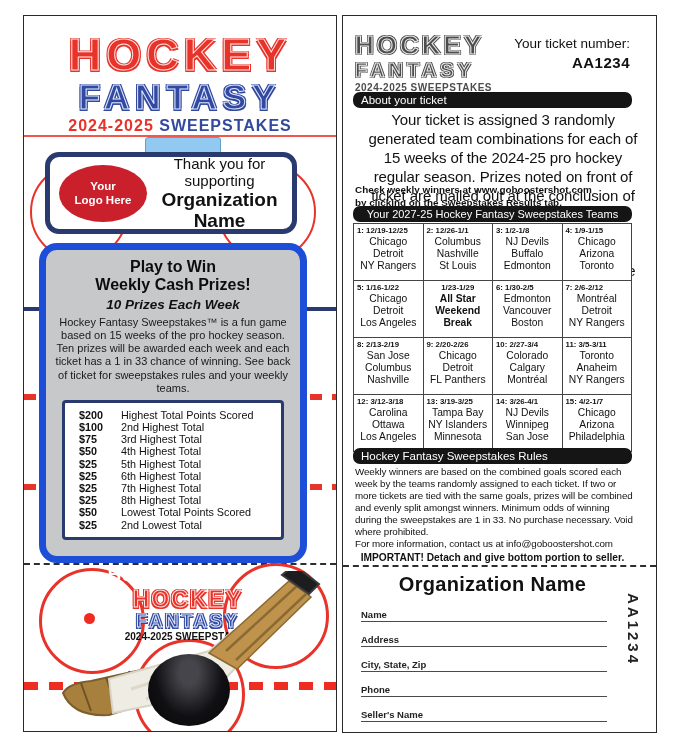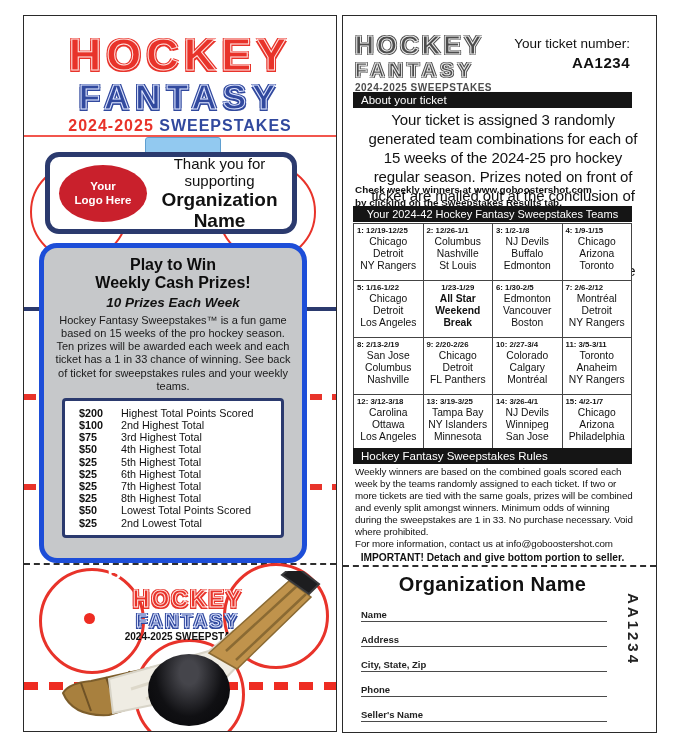--- a/index.html
+++ b/index.html
@@ -34,21 +34,21 @@
           display:flex;align-items:center;z-index:2;box-sizing:border-box;}
   .logo-oval{margin-left:9px;width:88px;height:57px;background:#c9202c;border-radius:50%;color:#fff;
              font-size:11.5px;font-weight:bold;display:flex;align-items:center;justify-content:center;
              text-align:center;white-space:pre-line;line-height:1.25;flex:none;}
   .thanks-txt{flex:1;text-align:center;}
   .tt1{font-size:15px;color:#111;}
   .tt2{font-size:19px;font-weight:800;line-height:1.1;white-space:pre-line;margin-top:1px;}
   .blueline{left:0;right:0;top:291px;height:3.5px;background:#2b3a6e;}
   .reddash{left:0;right:0;height:6px;background:repeating-linear-gradient(90deg,#e8332a 0 12px,transparent 12px 22px);}
   .rd1{top:378px;} .rd2{top:468px;}
-  .gray-panel{left:15px;top:227px;width:268px;height:320px;background:#c6c8ca;border:5px solid #1d4ed8;
+  .gray-panel{left:15px;top:227px;width:268px;height:320px;background:#c6c8ca;border:7px solid #1d4ed8;
               border-radius:18px;z-index:2;text-align:center;box-sizing:border-box;}
   .pt{margin-top:8px;font-size:16px;font-weight:800;line-height:1.15;white-space:pre-line;color:#0d0d0d;}
   .ps{font-size:13.5px;font-style:italic;font-weight:bold;margin-top:2px;}
   .pb{font-size:11px;line-height:1.2;margin:4px 8px 0;color:#1a1a1a;}
   .prizebox{margin:5px auto 0;width:222px;background:#fff;border:3.5px solid #2b3a6e;border-radius:4px;
             padding:6px 6px 6px 14px;text-align:left;box-sizing:border-box;}
   .prow{display:flex;font-size:10.8px;line-height:1.13;}
   .pamt{width:42px;font-weight:800;flex:none;}
   .brand{margin-top:24px;color:#fff;line-height:1;}
   .bname{font-size:19px;font-weight:800;letter-spacing:0.5px;}
@@ -71,21 +71,21 @@
 
   
   .rlogo{left:12px;top:16px;line-height:1;}
   .r-t1{font-size:26px;letter-spacing:3px;}
   .r-t2{font-size:20px;letter-spacing:4px;margin-top:2px;}
   .r-t3{font-size:10px;font-weight:800;color:#4d4d4d;letter-spacing:0.5px;margin-top:3px;}
   .tnum{right:26px;top:20px;text-align:right;}
   .tnum-label{font-size:13.5px;}
   .tnum-val{font-size:15px;font-weight:800;margin-top:3px;letter-spacing:0.5px;}
   .bar{left:10px;width:279px;height:16px;background:#151515;color:#fff;font-size:11.5px;
-       display:flex;align-items:center;box-sizing:border-box;}
+       display:flex;align-items:center;box-sizing:border-box;border-radius:7px;}
   .bar1{top:76px;padding-left:8px;}
   .bar2{top:190px;justify-content:center;font-size:11px;}
   .bar3{top:432px;padding-left:8px;}
   .about{left:20px;top:95px;width:280px;font-size:15px;line-height:1.26;letter-spacing:-0.1px;text-align:center;}
   .note{left:12px;top:168px;width:280px;font-size:9.9px;font-weight:bold;white-space:pre-line;line-height:1.3;}
   .teams-grid{left:10px;top:207px;width:279px;display:grid;grid-template-columns:repeat(4,1fr);
               gap:1px;background:#444;border:1px solid #444;box-sizing:border-box;}
   .tcell{height:54px;background:#fff;padding-top:2px;overflow:hidden;}
   .tweek{font-size:7.8px;font-weight:bold;text-align:left;padding-left:3px;white-space:nowrap;}
   .tteams{font-size:10.3px;text-align:center;line-height:1.18;margin-top:1px;}
@@ -214,21 +214,21 @@
   <div class="abs tnum">
     <div class="tnum-label">Your ticket number:</div>
     <div class="tnum-val">AA1234</div>
   </div>
 
   <div class="abs bar bar1">About your ticket</div>
   <div class="abs about">Your ticket is assigned 3 randomly generated team combinations for each of 15 weeks of the 2024-25 pro hockey regular season. Prizes noted on front of ticket are mailed out at the conclusion of each week to the ticket holders whose assigned teams score the most and the fewest combined total goals that week. Your 3 teams for each week of the game are listed below.</div>
   <div class="abs note">Check weekly winners at www.goboostershot.com
 by clicking on the Sweepstakes Results tab.</div>
 
-  <div class="abs bar bar2">Your 2024-42 Hockey Fantasy Sweepstakes Teams</div>
+  <div class="abs bar bar2">Your 2027-25 Hockey Fantasy Sweepstakes Teams</div>
   <div class="abs teams-grid" id="teams-grid">
       <div class="tcell">
         <div class="tweek">1: 12/19-12/25</div>
         <div class="tteams">
           <div>Chicago</div>
           <div>Detroit</div>
           <div>NY Rangers</div>
         </div>
       </div>
       <div class="tcell">

